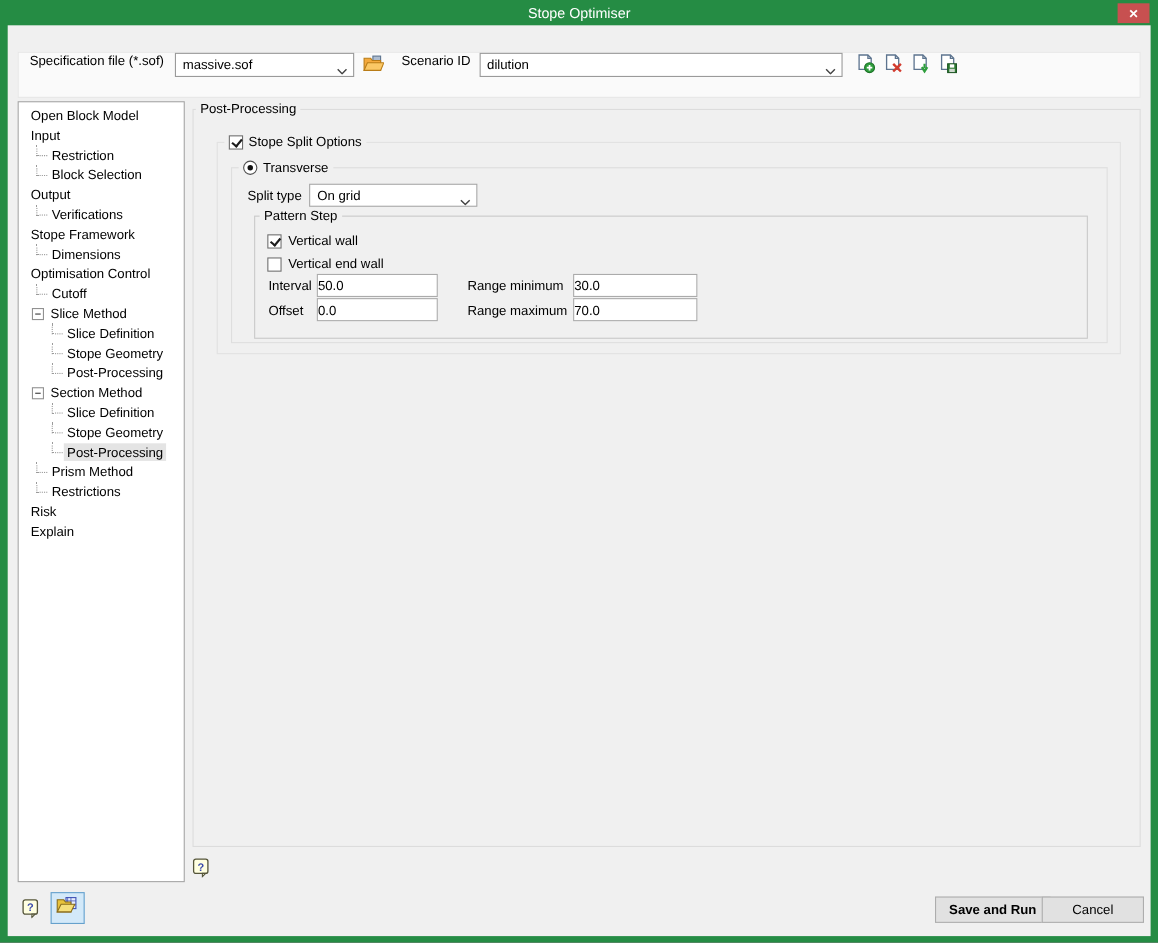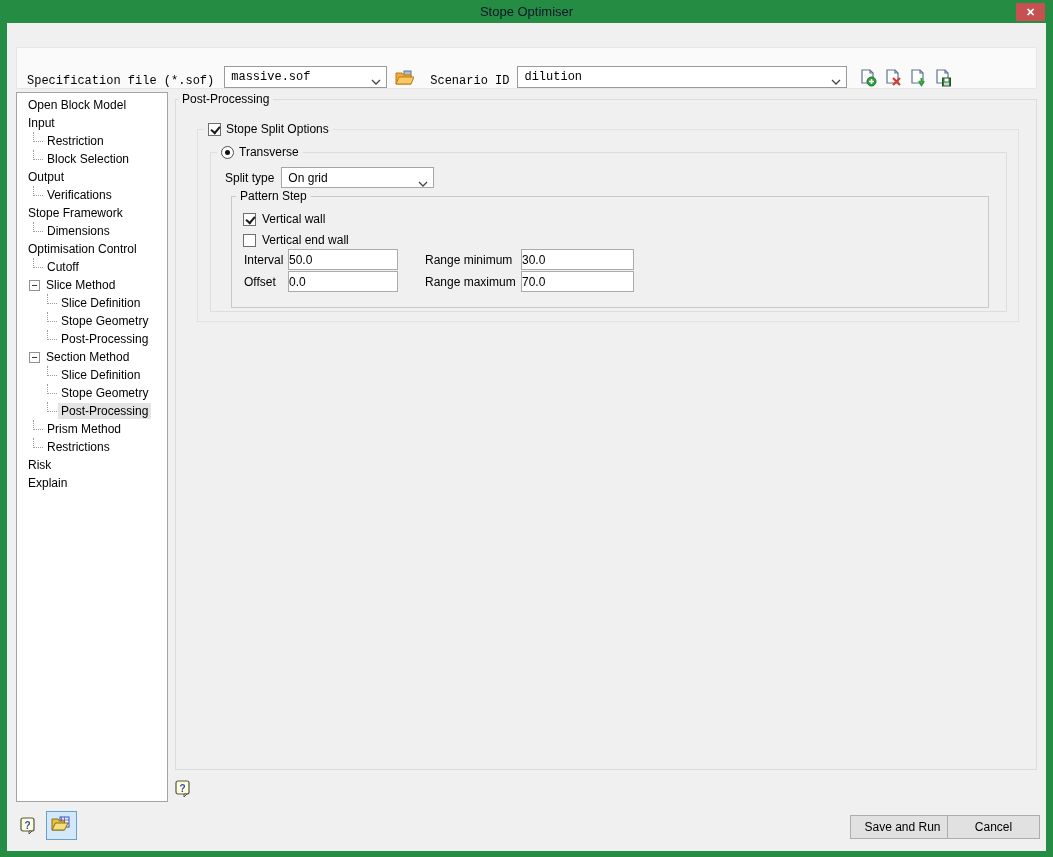--- a/index.html
+++ b/index.html
@@ -1,26 +1,26 @@
 <!DOCTYPE html>
 <html><head>
 <meta charset="utf-8">
 <style>
   * { margin:0; padding:0; box-sizing:border-box; }
   body { background:#555; font-family:"Liberation Sans", sans-serif; }
   .window { position:relative; width:1053px; height:857px; background:#258c44; overflow:hidden; }
   .titlebar { position:absolute; top:0; left:0; right:0; height:23px; display:flex; align-items:center; justify-content:center; }
-  .title { font-size:13px; color:#0f172a; }
+  .title { font-size:13px; color:#ffffff; }
   .close-btn { position:absolute; top:3px; right:8px; width:29px; height:18px; background:#c75050; color:#fff;
                display:flex; align-items:center; justify-content:center; font-size:11px; font-weight:bold; cursor:default; }
   .content { position:absolute; top:23px; left:7px; right:7px; bottom:6px; background:#f0f0f0; }
 
   
   .toppanel { position:absolute; left:9px; top:24px; width:1021px; height:42px; background:#fafafa;
-              border:1px solid #e6e6e6; display:flex; align-items:flex-end; font-size:12px; color:#000;font-family:Liberation Mono, monospace; }
+              border:1px solid #e6e6e6; display:flex; align-items:flex-start; font-size:12px; color:#000; }
   .lab { white-space:nowrap; }
   .combo { height:22px; background:#fff; border:1px solid #9a9a9a; display:flex; align-items:center;
            position:relative; font-size:12px; padding:0 20px 0 6px; }
   .combo .chev { position:absolute; right:5px; top:8px; }
   .spec-combo { width:163px; margin-left:10px; }
   .scen-combo { width:330px; margin-left:8px; }
   .tool-ico { width:19px; height:20px; margin-left:6px; display:flex; align-items:center; justify-content:center; }
 
   
   .sidebar { position:absolute; left:9px; top:69px; width:152px; height:710px; background:#fff;
@@ -57,21 +57,21 @@
   .split-combo { width:153px; height:21px; margin-left:7px; border-color:#a6a6a6; }
 
   .chk-row { position:absolute; display:flex; align-items:center; gap:6px; font-size:12px; }
   .fld-label { position:absolute; font-size:12px; white-space:nowrap; }
   .fld-input { position:absolute; height:21px; background:#fff; border:1px solid #ababab; font-size:12px;
                font-family:"Liberation Sans", sans-serif; padding:0 0; color:#000; }
 
   
   .btn { position:absolute; height:24px; background:#e1e1e1; border:1px solid #adadad; font-size:12px;
          font-family:"Liberation Sans", sans-serif; color:#000; display:flex; align-items:center; justify-content:center; }
-  .btn-save { left:843px; top:792px; width:105px; }
+  .btn-save { left:843px; top:792px; width:105px;font-weight:bold; }
   .btn-cancel { left:940px; top:792px; width:93px; }
 
   .help-main { position:absolute; left:168px; top:757px; }
   .help-foot { position:absolute; left:13px; top:794px; }
   .folder-btn { position:absolute; left:39px; top:788px; width:31px; height:29px; background:#d3e9f9;
                 border:1px solid #66a1cc; display:flex; align-items:center; justify-content:center; }
 </style>
 </head>
 <body>
 

